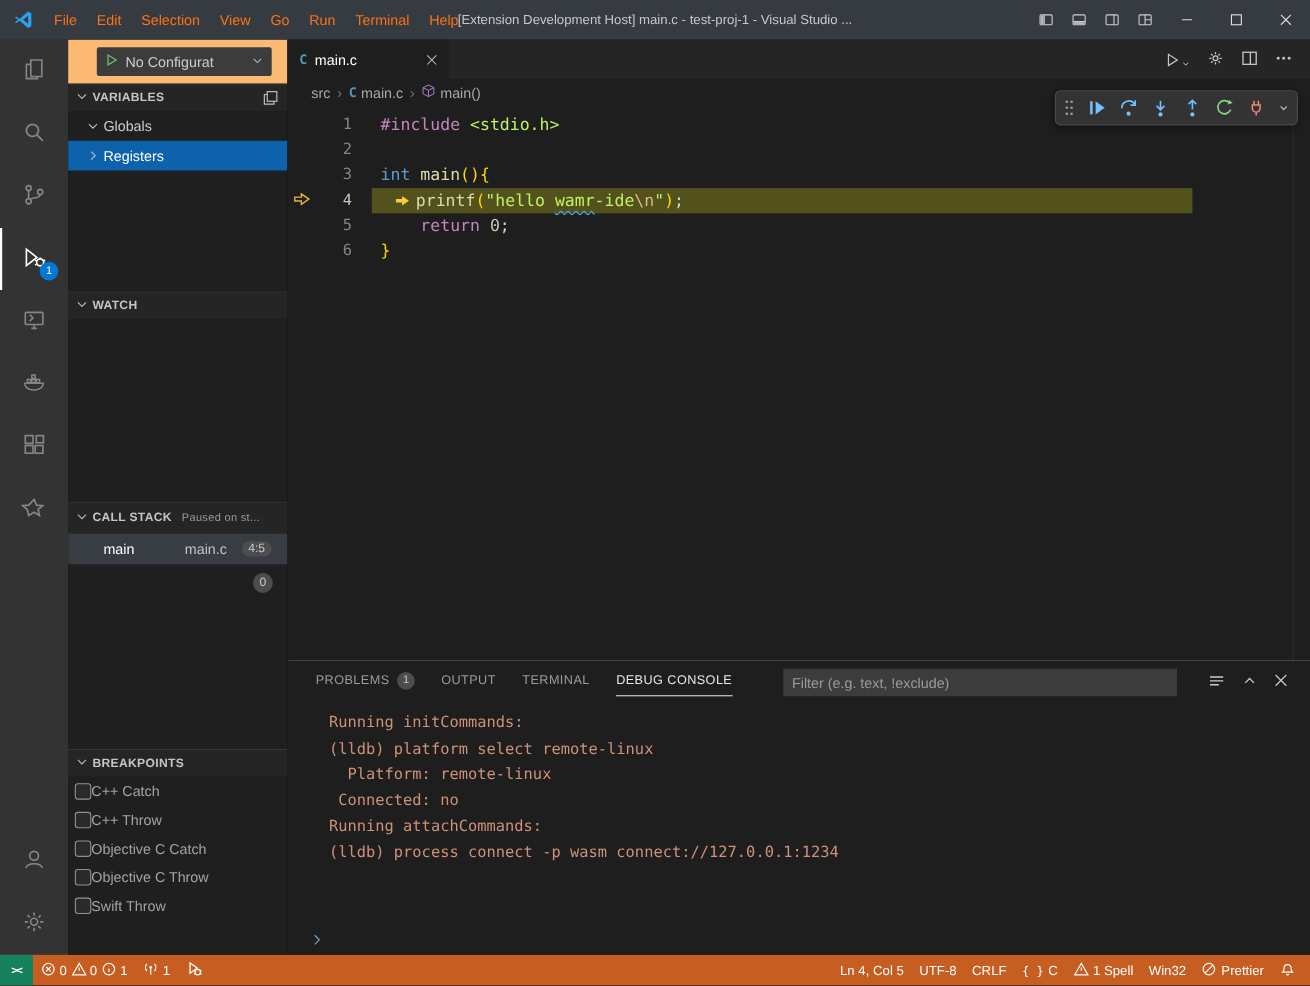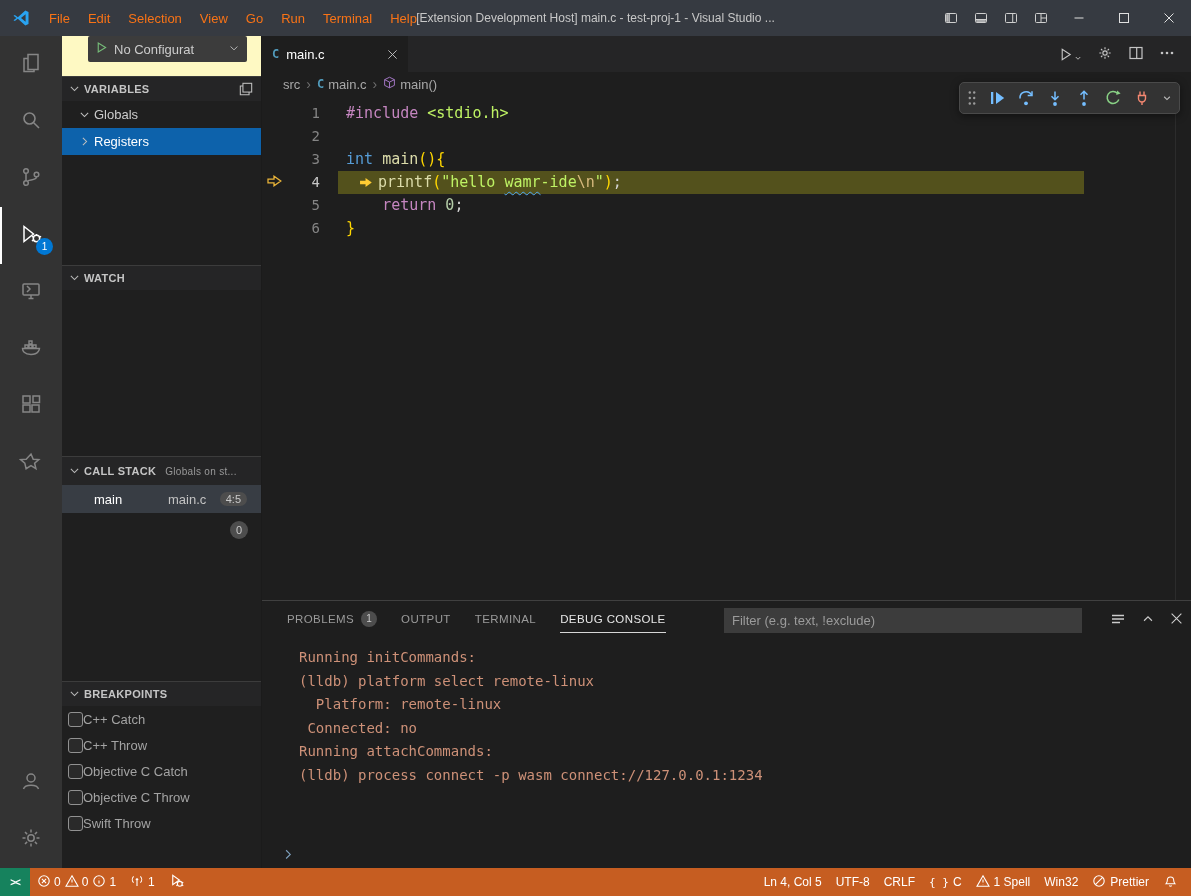--- a/index.html
+++ b/index.html
@@ -24,21 +24,21 @@
   
   .activitybar{width:62px;flex:none;background:#333333;display:flex;flex-direction:column}
   .ab-item{height:57px;display:flex;align-items:center;justify-content:center;color:#868686;position:relative}
   .ab-item.active{color:#ffffff;box-shadow:inset 2px 0 0 #ffffff}
   .ab-badge{position:absolute;right:9px;bottom:9px;min-width:17px;height:17px;border-radius:50%;
     background:#0078d4;color:#fff;font-size:10px;display:flex;align-items:center;justify-content:center}
   .ab-spacer{flex:1}
 
   
   .sidebar{width:200px;flex:none;background:#1f1f1f;display:flex;flex-direction:column;border-right:1px solid #1b1b1b}
-  .debug-bar{height:40px;flex:none;background:#fef9c3;display:flex;align-items:flex-start;padding:0 14px 0 26px}
+  .debug-bar{height:40px;flex:none;background:#fdba74;display:flex;align-items:center;padding:0 14px 0 26px}
   .config-select{flex:1;height:26px;background:#3c3c3c;border-radius:2px;display:flex;align-items:center;
     gap:6px;padding:0 7px;color:#cccccc;font-size:13px;white-space:nowrap;overflow:hidden}
   .config-select .chev{margin-left:auto;color:#bbbbbb}
   .section{display:flex;flex-direction:column;border-top:1px solid #3c3c3c}
   .sec-header{height:24px;flex:none;background:#252526;display:flex;align-items:center;gap:3px;
     padding:0 8px 0 6px;font-size:11px;font-weight:bold;color:#c5c5c5;letter-spacing:.3px}
   .sec-header .chev{color:#b8b8b8}
   .sec-note{font-weight:normal;font-size:10px;color:#999999;margin-left:6px;white-space:nowrap;overflow:hidden}
   .hdr-action{margin-left:auto;color:#c0c0c0;display:flex}
   .sec-body{background:#1f1f1f;position:relative}
@@ -88,21 +88,21 @@
     text-decoration-thickness:1px;text-underline-offset:4px}
   .editor-edge{position:absolute;top:0;bottom:0;right:15px;border-left:1px solid #2c2c2c}
 
   .debug-toolbar{position:absolute;top:46px;right:11px;height:32px;background:#333333;border:1px solid #4a4a4a;
     border-radius:5px;display:flex;align-items:center;padding:0 7px;gap:11px;z-index:6;
     box-shadow:0 2px 8px rgba(0,0,0,.45)}
   .dt-btn{display:flex;align-items:center;justify-content:center}
 
   
   .panel{height:268px;flex:none;border-top:1px solid #404040;display:flex;flex-direction:column;background:#1e1e1e}
-  .panel-header{height:38px;flex:none;display:flex;align-items:center;padding:0 8px 0 25px;gap:24px}
+  .panel-header{height:38px;flex:none;display:flex;align-items:center;padding:0 20px 0 25px;gap:24px}
   .ptabs{display:flex;gap:24px;height:100%;align-items:center}
   .ptab{font-size:11.5px;letter-spacing:.4px;color:#9a9a9a;height:26px;display:flex;align-items:center;gap:7px;
     border-bottom:1px solid transparent;padding-bottom:2px}
   .ptab.active{color:#e7e7e7;border-bottom-color:#d7d7d7}
   .tab-badge{min-width:16px;height:16px;border-radius:50%;background:#4d4d4d;color:#cccccc;font-size:10px;
     letter-spacing:0;display:flex;align-items:center;justify-content:center}
   .filter-input{margin-left:auto;width:358px;height:25px;background:#3c3c3c;border:none;outline:none;
     color:#cccccc;padding:0 8px;font-size:13px;font-family:inherit}
   .filter-input::placeholder{color:#9b9b9b}
   .panel-icons{display:flex;gap:15px;align-items:center;color:#cccccc;padding-left:4px}
@@ -313,21 +313,21 @@
         </div>
         <div class="sec-body"></div>
       </div>
 
       <div class="section sec-callstack">
         <div class="sec-header">
           <span class="chev"><svg width="13" height="13" viewBox="0 0 16 16">
                 <path d="M3.5 6l4.5 4.5L12.5 6" fill="none" stroke="currentColor" stroke-width="1.3"></path>
               </svg></span>
           <span>CALL STACK</span>
-          <span class="sec-note">Globals on st...</span>
+          <span class="sec-note">Paused on st...</span>
         </div>
         <div class="sec-body">
           <div class="cs-row">
             <span class="cs-fn">main</span>
             <span class="cs-file">main.c</span>
             <span class="pill">4:5</span>
           </div>
           <span class="circle-badge cs-zero">0</span>
         </div>
       </div>

